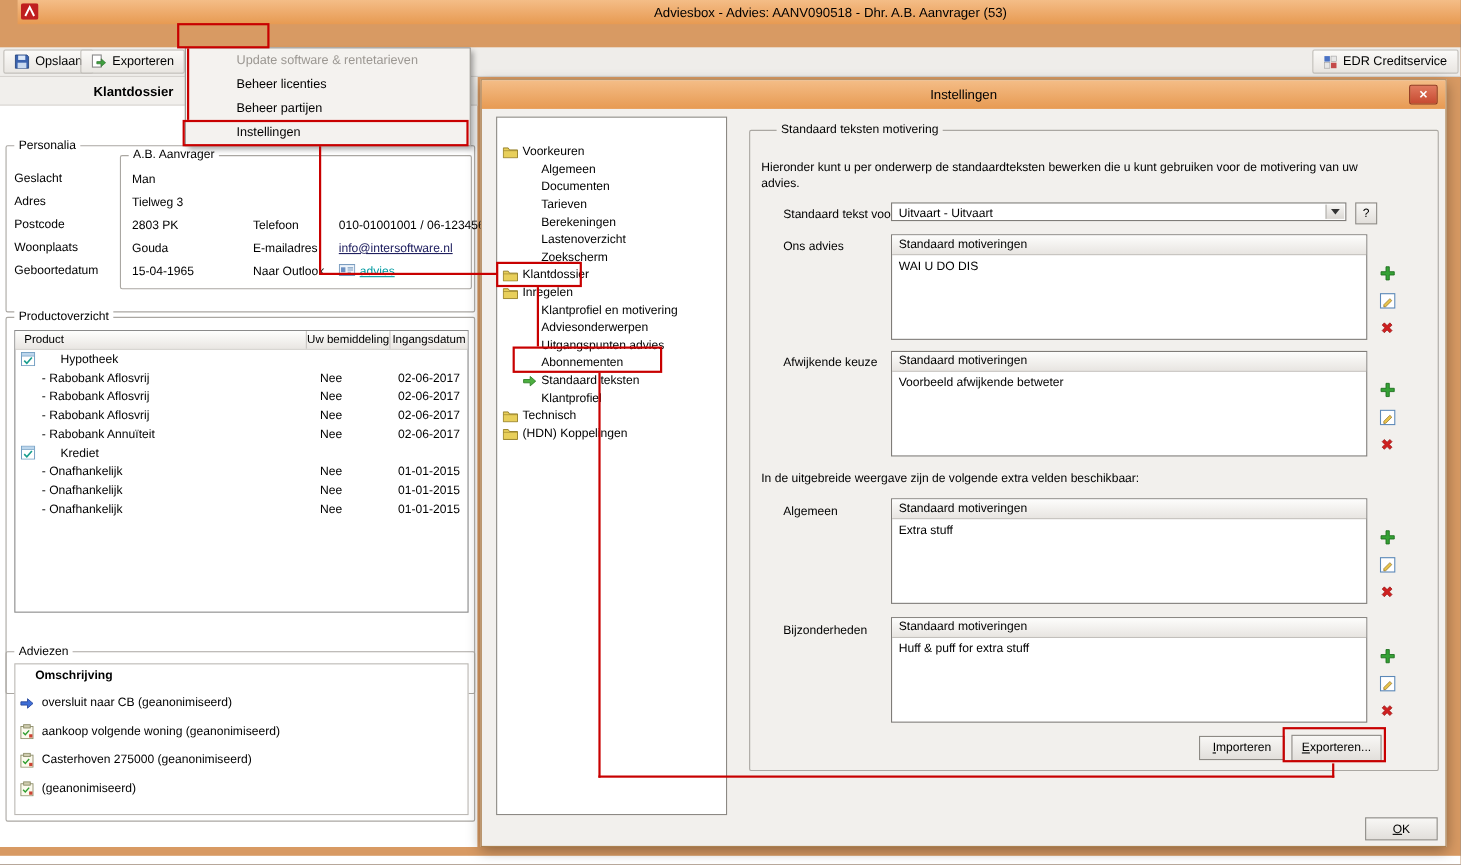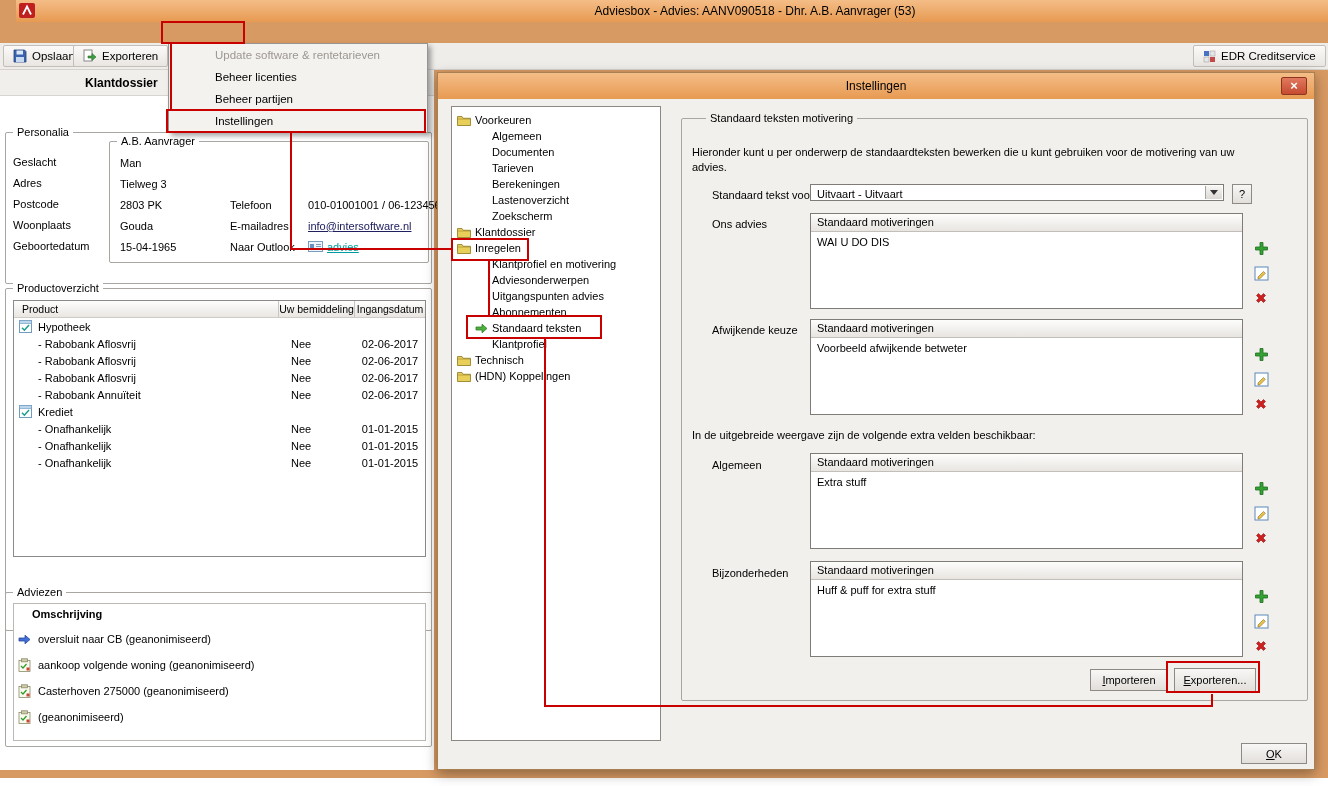--- a/index.html
+++ b/index.html
@@ -50,40 +50,40 @@
 
   
   .ptable { position:absolute; left:7px; top:11px; width:413px; height:257px; background:#fff; border:1px solid #8a8a8a; }
   .pt-head { display:flex; height:17px; background:linear-gradient(#fefefd,#e9e6e2); border-bottom:1px solid #cfccc8; }
   .pt-h { font-size:10.5px; line-height:16px; border-right:1px solid #c9c6c2; white-space:nowrap; overflow:hidden; }
   .h1 { width:265px; padding-left:8px; }
   .h2 { width:76px; text-align:center; }
   .h3 { flex:1; text-align:center; border-right:none; }
   .pt-row { display:flex; height:17px; align-items:center; font-size:11px; }
   .rc1 { width:265px; display:flex; align-items:center; padding-left:24px; white-space:nowrap; overflow:hidden; }
-  .rc1.grp { padding-left:5px; gap:6px; }
+  .rc1.grp { padding-left:5px; gap:23px; }
   .rc2 { width:76px; padding-left:12px; }
   .rc3 { flex:1; text-align:center; }
 
   
   .alist { position:absolute; left:7px; top:10px; width:413px; height:138px; background:#fff; border:1px solid #bcb9b5; }
   .a-head { position:absolute; left:18px; top:4px; font-weight:bold; font-size:11px; }
   .a-item { position:absolute; left:4px; height:18px; display:flex; align-items:center; gap:7px; font-size:11px; white-space:nowrap; }
 
   
   .dialog { position:absolute; left:437px; top:72px; width:878px; height:698px; background:#f2f0ed;
     border:1px solid #aa8050; box-shadow:0 4px 12px rgba(0,0,0,.35); z-index:5; }
   .dlg-titlebar { position:absolute; left:0; top:0; right:0; height:26px; background:linear-gradient(#f4bd87,#e79a52); }
   .dlg-title-text { display:block; text-align:center; line-height:26px; font-size:12px; }
   .dlg-close { position:absolute; right:7px; top:4px; width:26px; height:18px; cursor:pointer;
     background:linear-gradient(#e0795e,#c64a31); border:1px solid #8e3520; border-radius:2px;
     color:#fff; text-align:center; line-height:15px; font-size:13px; font-weight:bold; }
 
   .tree { position:absolute; left:13px; top:33px; width:210px; height:635px; background:#fff;
-    border:1px solid #8c8984; padding-top:5px; }
+    border:1px solid #8c8984; padding-top:23px; }
   .trow { height:16px; display:flex; align-items:center; font-size:11px; white-space:nowrap; cursor:default; }
   .l0 { padding-left:5px; }
   .l1 { padding-left:40px; }
   .l1i { padding-left:23px; }
   .ticon { margin-right:4px; display:flex; }
 
   .plabel { position:absolute; left:10px; font-size:11px; height:16px; line-height:16px; white-space:nowrap;margin-left:20px; }
   .intro { position:absolute; left:10px; top:26px; width:552px; font-size:11px; line-height:15px; }
   .extra { position:absolute; left:10px; top:310px; font-size:11px; white-space:nowrap; }
 

